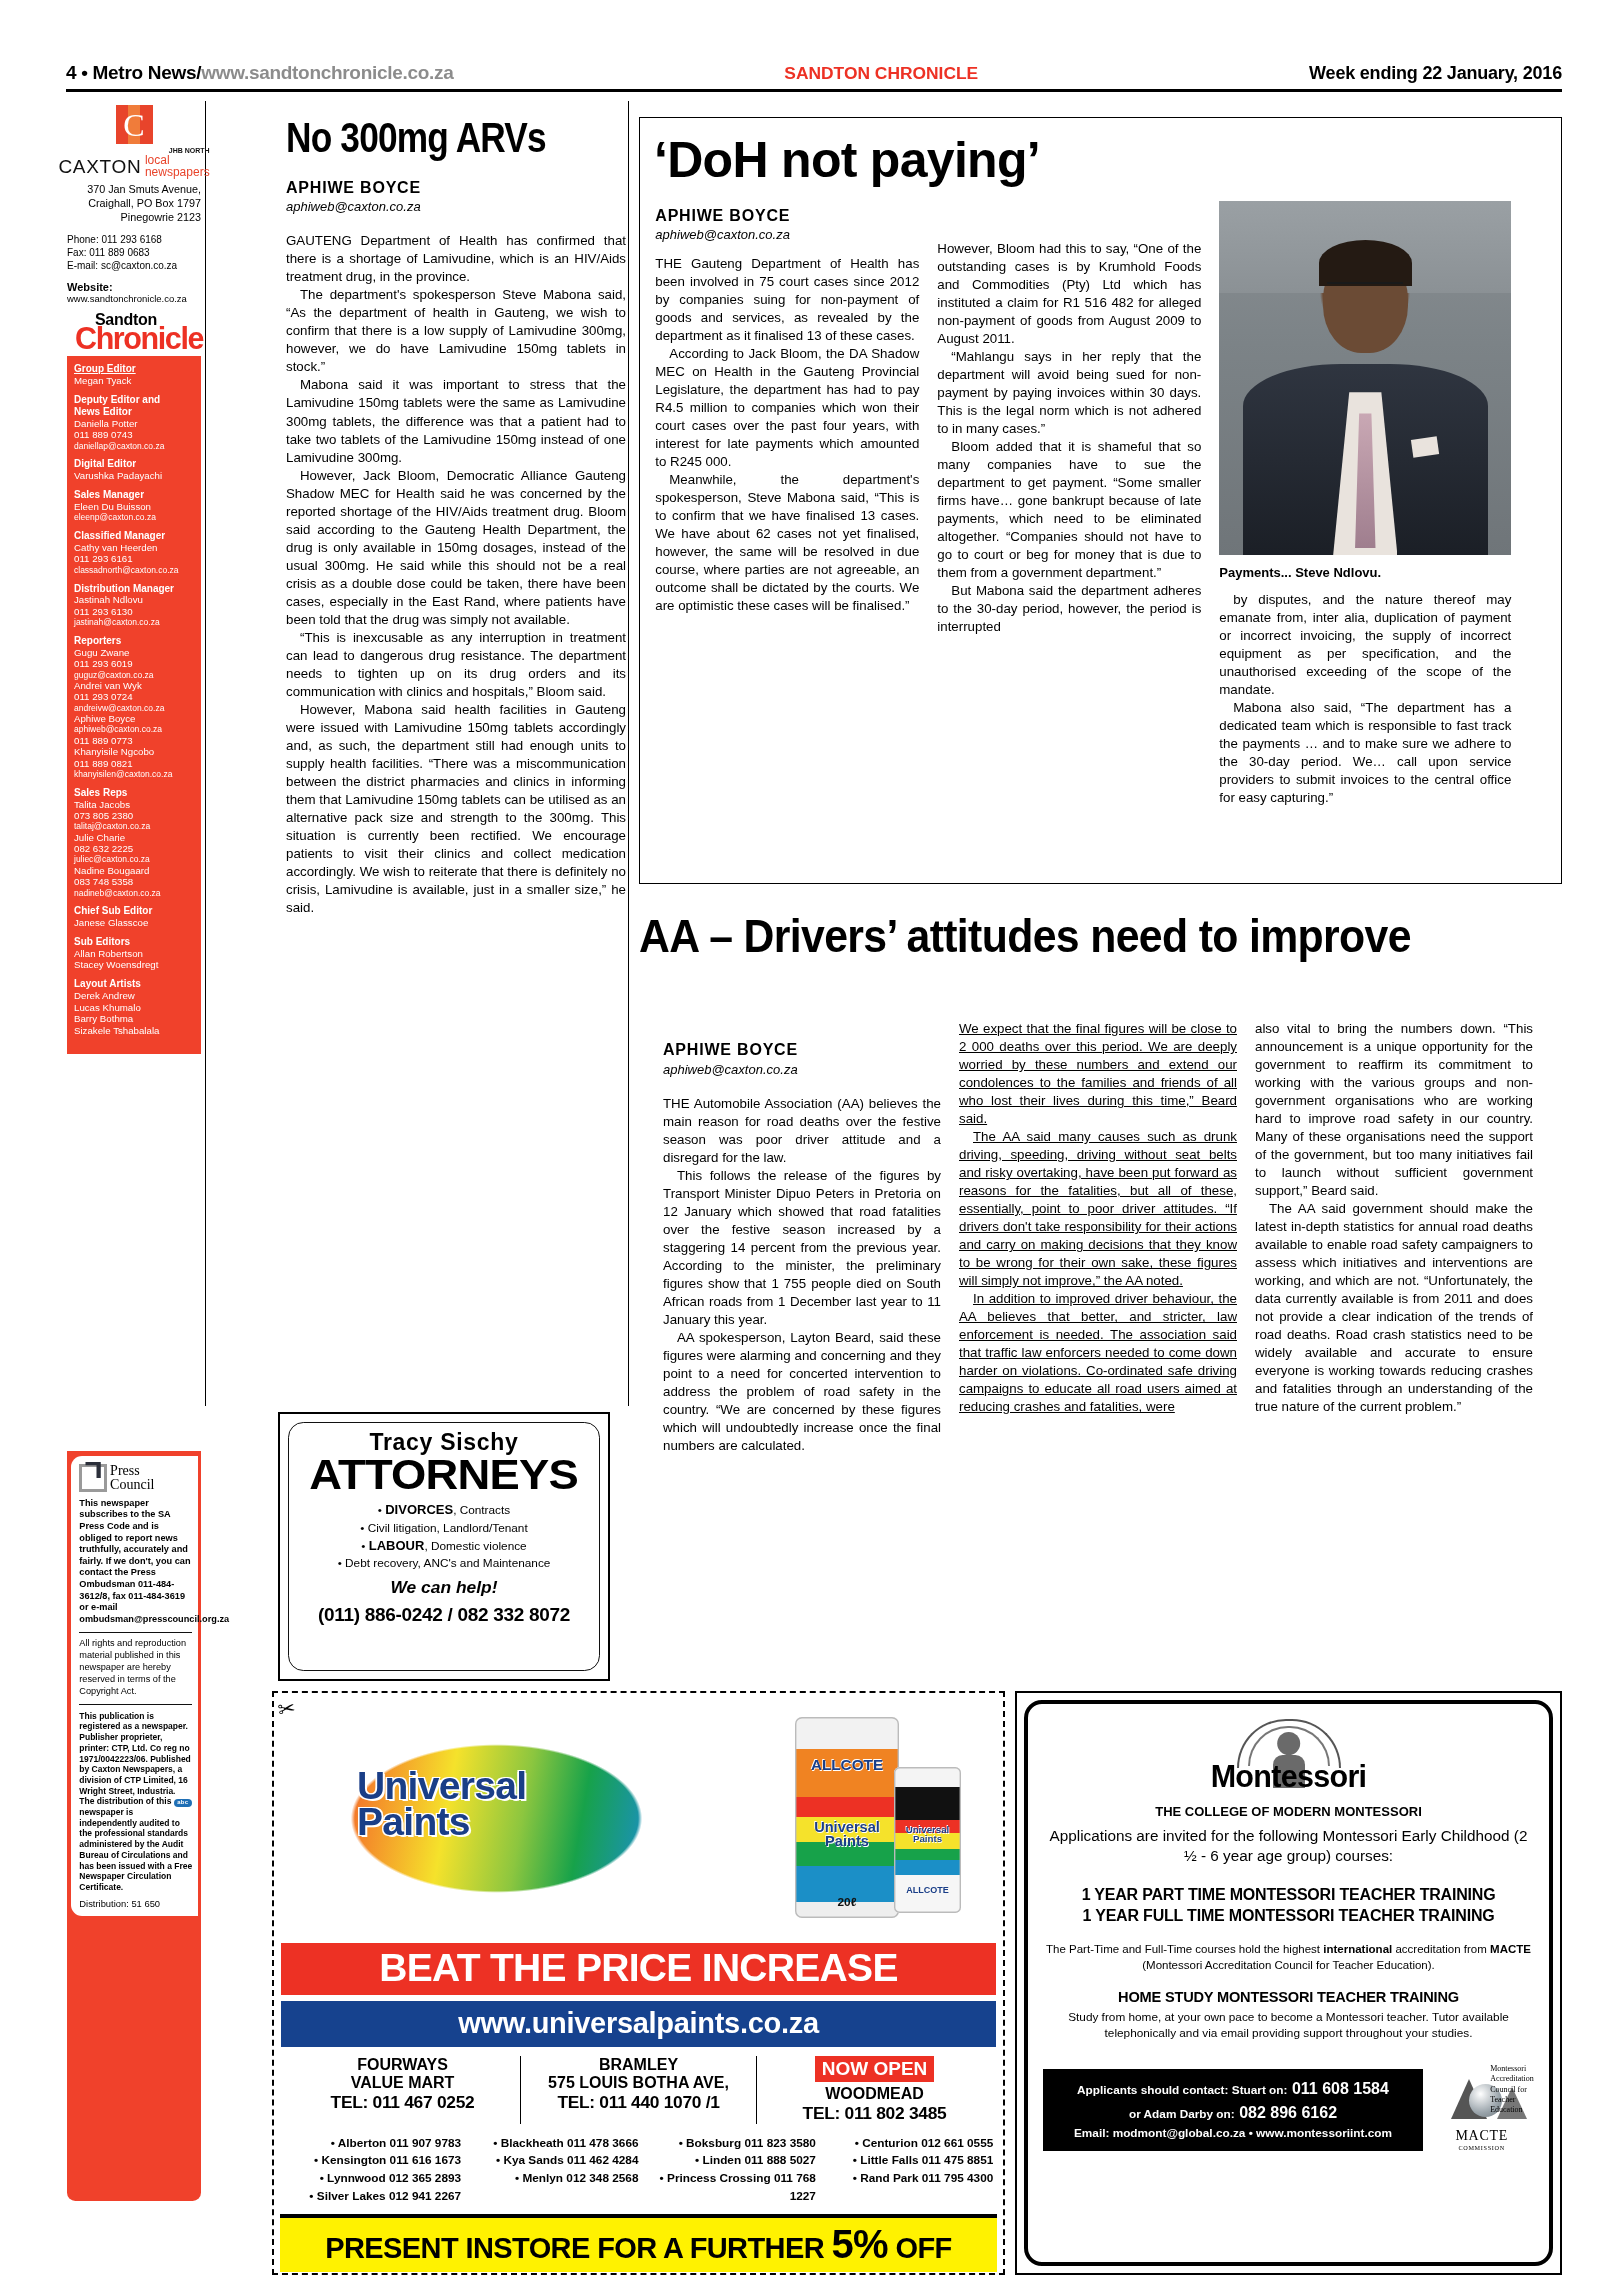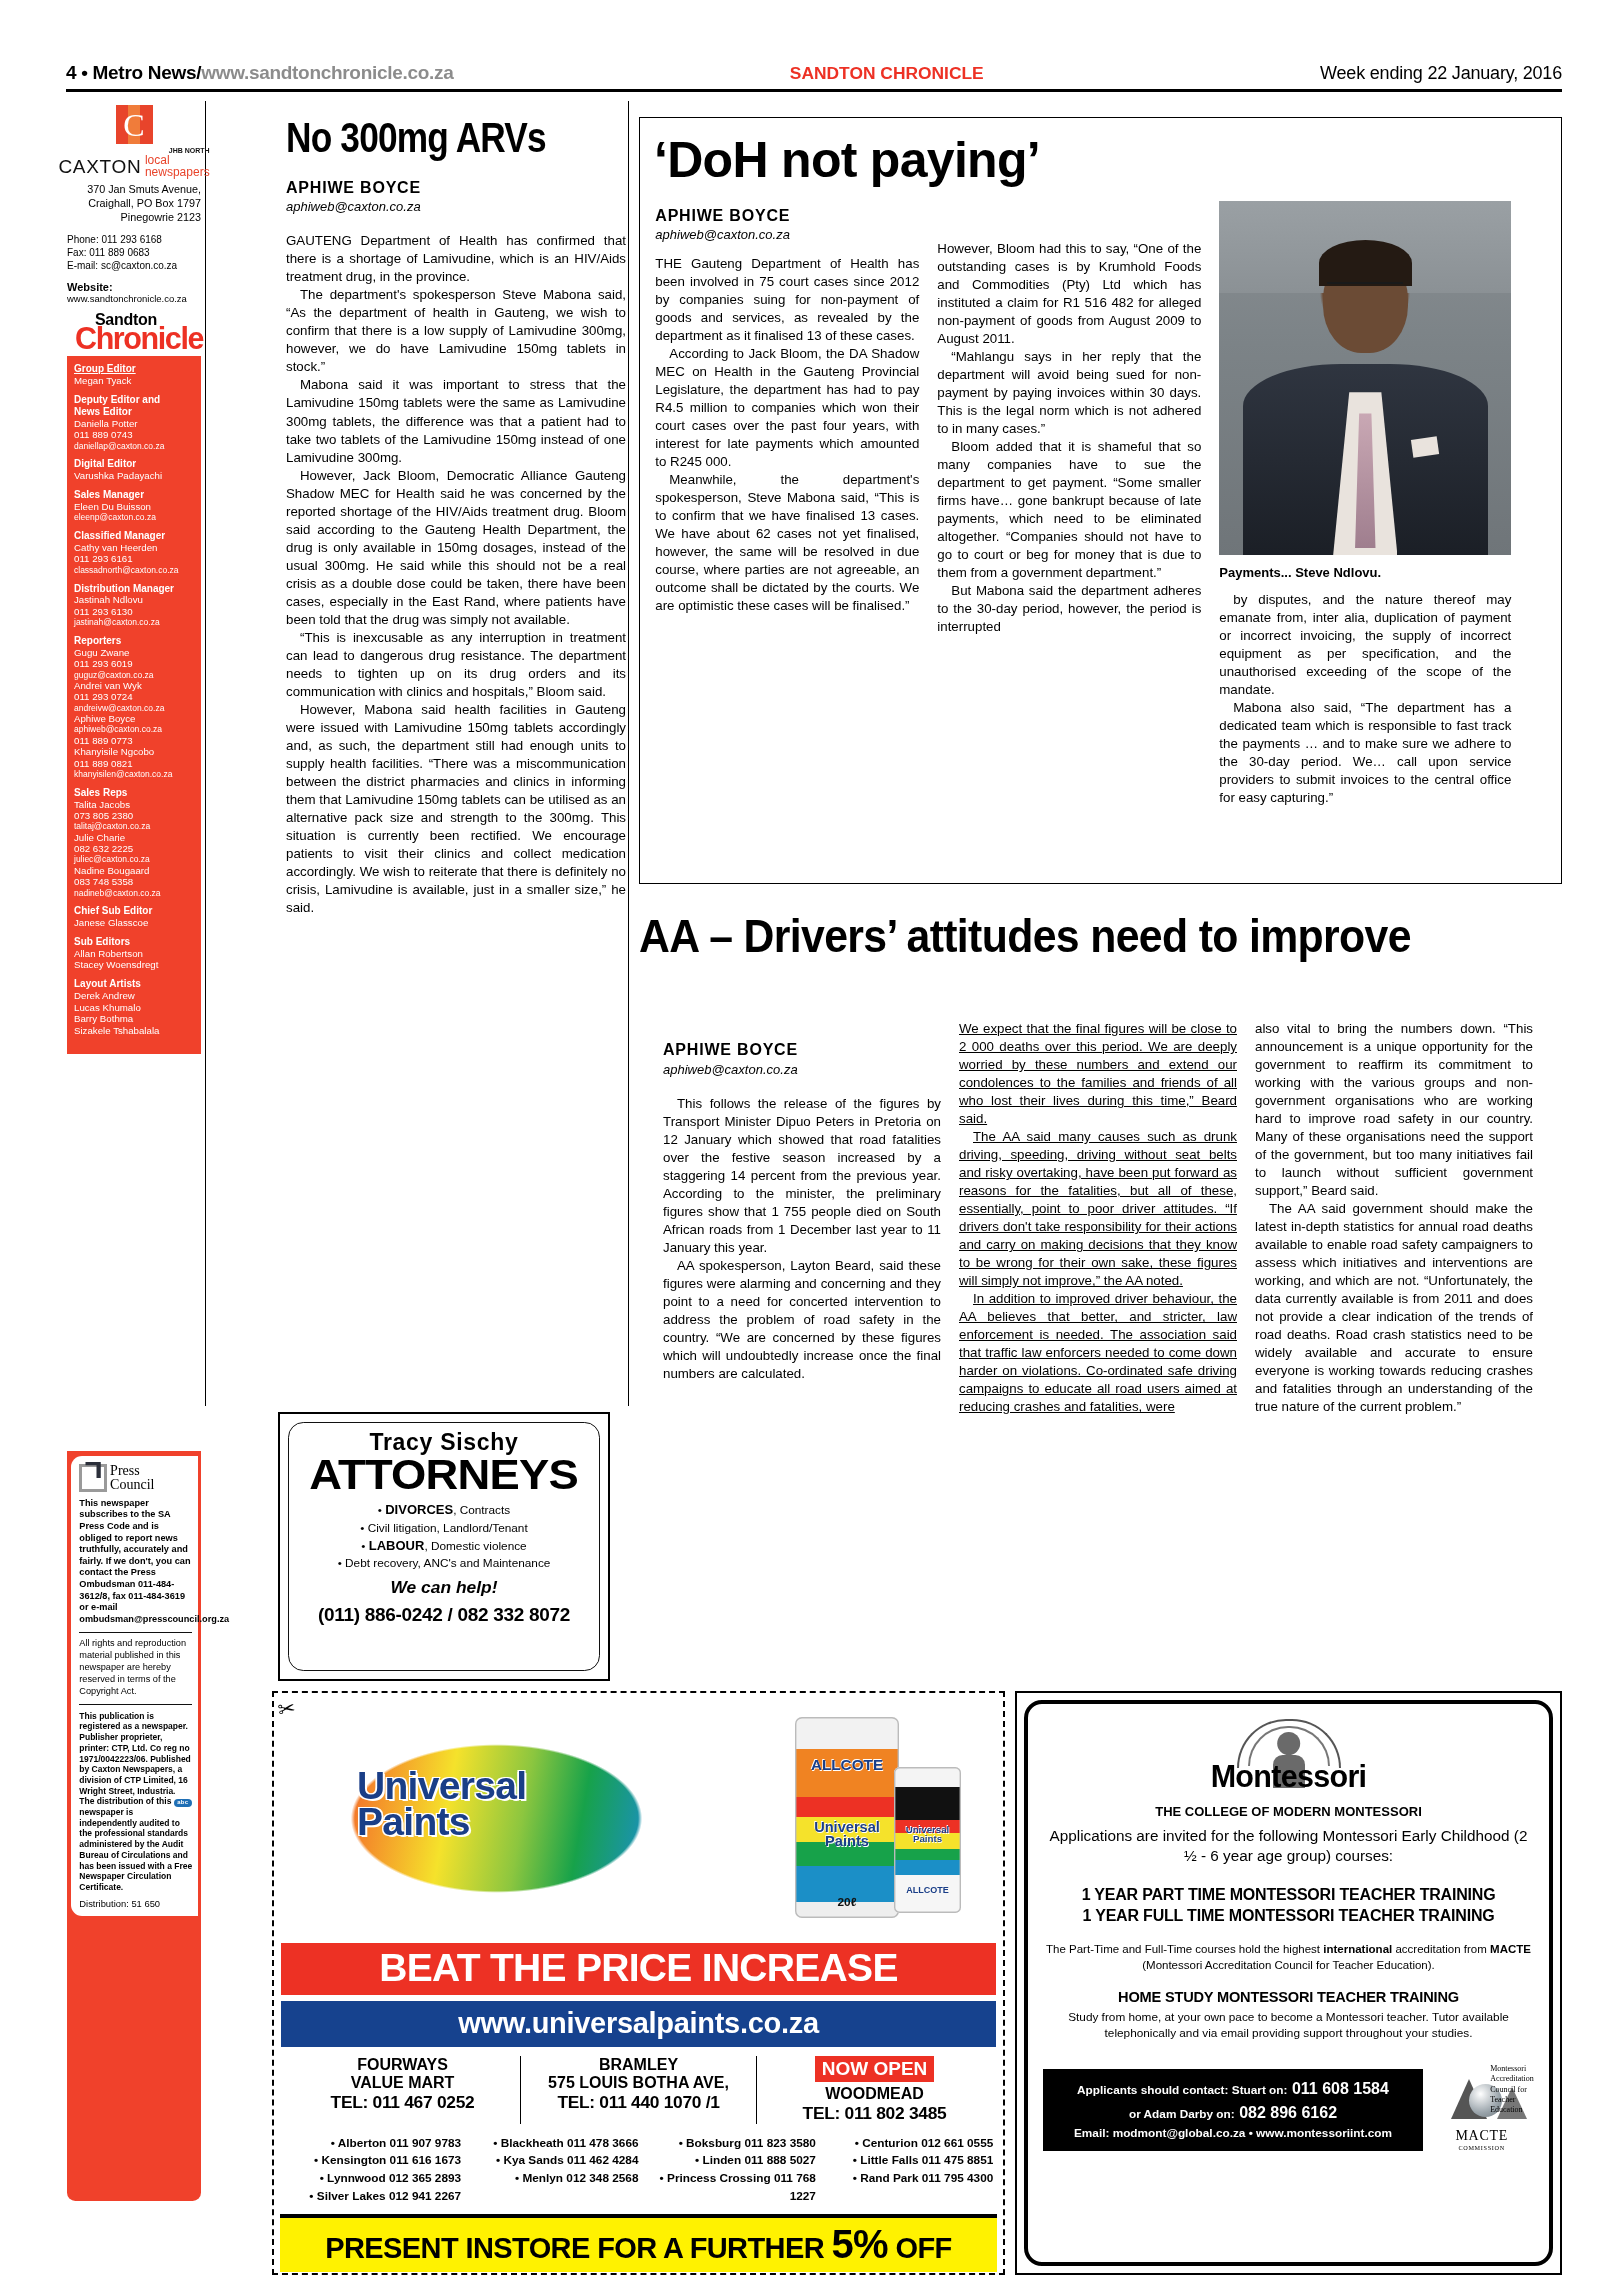--- a/index.html
+++ b/index.html
@@ -15,21 +15,21 @@
 
   
   .topbar {
     position: absolute; left: 66px; top: 57px; width: 1496px; height: 32px;
     display: flex; align-items: center; justify-content: space-between;
   }
   .topbar-left { font-size: 19px; font-weight: bold; letter-spacing: -0.3px; white-space: nowrap;}
   .topbar-left .folio { color:#000; }
   .topbar-left .url { color:#8c8c8c; font-weight:bold; }
   .topbar-center { font-size: 17.4px; font-weight: bold; color: #ED3124; letter-spacing: 0px;}
-  .topbar-right { font-size: 18px; font-weight: normal; color:#000; letter-spacing:-0.2px;}
+  .topbar-right { font-size: 18px; font-weight: bold; color:#000; letter-spacing:-0.2px;}
   .rule-top {
     position:absolute; left:66px; top:89px; width:1496px; height:2.8px; background:#000;
   }
 
   
   .sidebar {
     position:absolute; left:67px; top:101px; width:134px;
   }
   .caxton-logo { text-align:center; padding-top:4.2px;}
   .caxton-mark {
@@ -432,20 +432,21 @@
       </div>
     </div>
   </div>
 
   <div class="hl-aa">AA – Drivers’ attitudes need to improve</div>
   <div class="aa-cols">
     <div class="aa-col">
       <div class="byline">APHIWE BOYCE</div>
       <div class="byemail">aphiweb@caxton.co.za</div>
       <div class="bodytext" id="aa-body-1">
+          <p class="first">THE Automobile Association (AA) believes the main reason for road deaths over the festive season was poor driver attitude and a disregard for the law.</p>
           <p class="">This follows the release of the figures by Transport Minister Dipuo Peters in Pretoria on 12 January which showed that road fatalities over the festive season increased by a staggering 14 percent from the previous year. According to the minister, the preliminary figures show that 1 755 people died on South African roads from 1 December last year to 11 January this year.</p>
           <p class="">AA spokesperson, Layton Beard, said these figures were alarming and concerning and they point to a need for concerted intervention to address the problem of road safety in the country. “We are concerned by these figures which will undoubtedly increase once the final numbers are calculated.</p>
         </div>
     </div>
     <div class="aa-col">
       <div class="bodytext" style="margin-top:0;text-decoration:underline;" id="aa-body-2">
           <p class="first">We expect that the final figures will be close to 2 000 deaths over this period. We are deeply worried by these numbers and extend our condolences to the families and friends of all who lost their lives during this time,” Beard said.</p>
           <p class="">The AA said many causes such as drunk driving, speeding, driving without seat belts and risky overtaking, have been put forward as reasons for the fatalities, but all of these, essentially, point to poor driver attitudes. “If drivers don't take responsibility for their actions and carry on making decisions that they know to be wrong for their own sake, these figures will simply not improve,” the AA noted.</p>
           <p class="">In addition to improved driver behaviour, the AA believes that better, and stricter, law enforcement is needed. The association said that traffic law enforcers needed to come down harder on violations. Co-ordinated safe driving campaigns to educate all road users aimed at reducing crashes and fatalities, were</p>
         </div>

